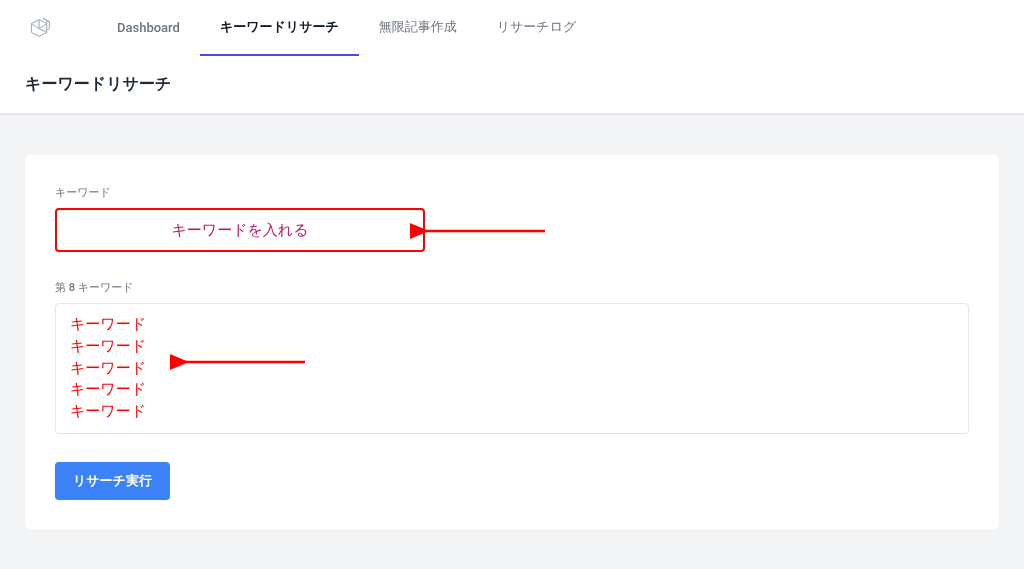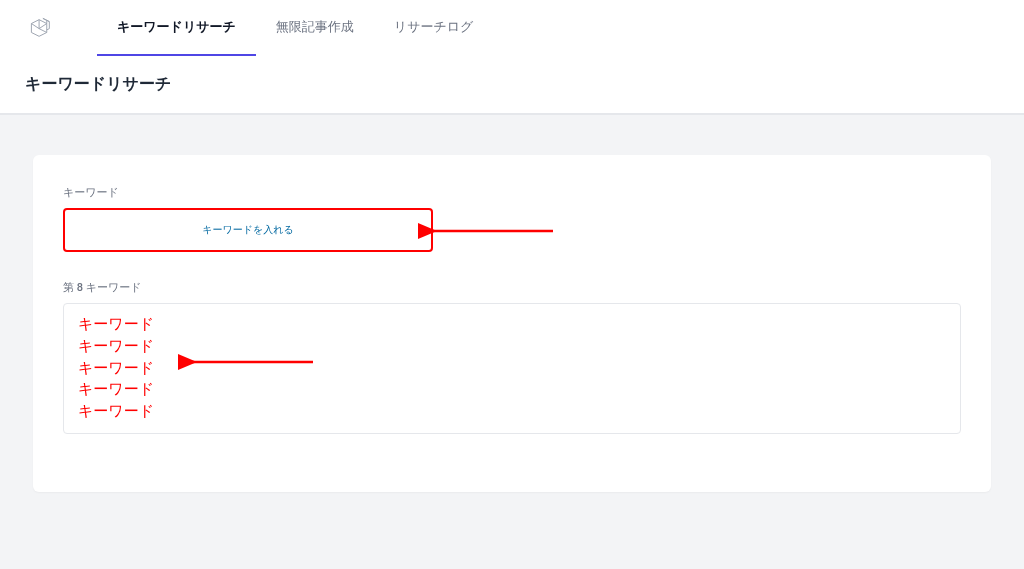--- a/index.html
+++ b/index.html
@@ -52,21 +52,21 @@
       background: #fff;
       padding: 18px 25px;
       border-bottom: 1px solid #e5e7eb;
     }
     .page-title {
       font-size: 16px;
       font-weight: 700;
       color: #1f2937;
     }
     .content-wrapper {
-      padding: 40px 33px;
+      padding: 40px 25px;
     }
     .card {
       background: #fff;
       border-radius: 6px;
       box-shadow: 0 1px 2px rgba(0,0,0,0.04);
       padding: 30px;
       position: relative;
     }
     .form-group {
       margin-bottom: 28px;
@@ -83,22 +83,22 @@
       border: 2px solid #ff0000;
       border-radius: 4px;
       height: 44px;
       width: 370px;
       display: flex;
       align-items: center;
       justify-content: center;
       background: #fff;
     }
     .keyword-text {
-      color: #0369a1;
-      font-size: 10px;
+      color: #be185d;
+      font-size: 15px;
       font-weight: 500;
     }
     .textarea-box {
       border: 1px solid #e5e7eb;
       border-radius: 4px;
       padding: 10px 14px;
       min-height: 110px;
       background: #fff;
     }
     .keyword-line {
@@ -133,20 +133,21 @@
   <div class="navbar">
     <div class="logo">
       <svg viewBox="0 0 50 50" fill="none" stroke="#9ca3af" stroke-width="1.5">
         <path d="M10 18 L22 12 L34 18 L34 32 L22 38 L10 32 Z"></path>
         <path d="M22 12 L22 26 L34 32 M10 18 L22 26 M34 18 L22 26"></path>
         <path d="M28 10 L38 15 L38 26 L34 28"></path>
         <path d="M28 10 L34 13 L38 15 M34 13 L34 18"></path>
       </svg>
     </div>
     <div class="nav-items">
+      <div class="nav-item">Dashboard</div>
       <div class="nav-item active">キーワードリサーチ</div>
       <div class="nav-item">無限記事作成</div>
       <div class="nav-item">リサーチログ</div>
     </div>
   </div>
   <div class="page-title-bar">
     <div class="page-title">キーワードリサーチ</div>
   </div>
 </div>
 
@@ -188,15 +189,16 @@
               <marker id="ah2" markerWidth="12" markerHeight="10" refX="2" refY="5" orient="auto">
                 <polygon points="12,0 0,5 12,10" fill="#ff0000"></polygon>
               </marker>
             </defs>
             <line x1="135" y1="9" x2="14" y2="9" stroke="#ff0000" stroke-width="2.5" marker-end="url(#ah2)"></line>
           </svg>
         </div>
       </div>
     </div>
 
+    <button class="submit-btn">リサーチ実行</button>
 
   </div>
 </div>
 
 </body></html>

